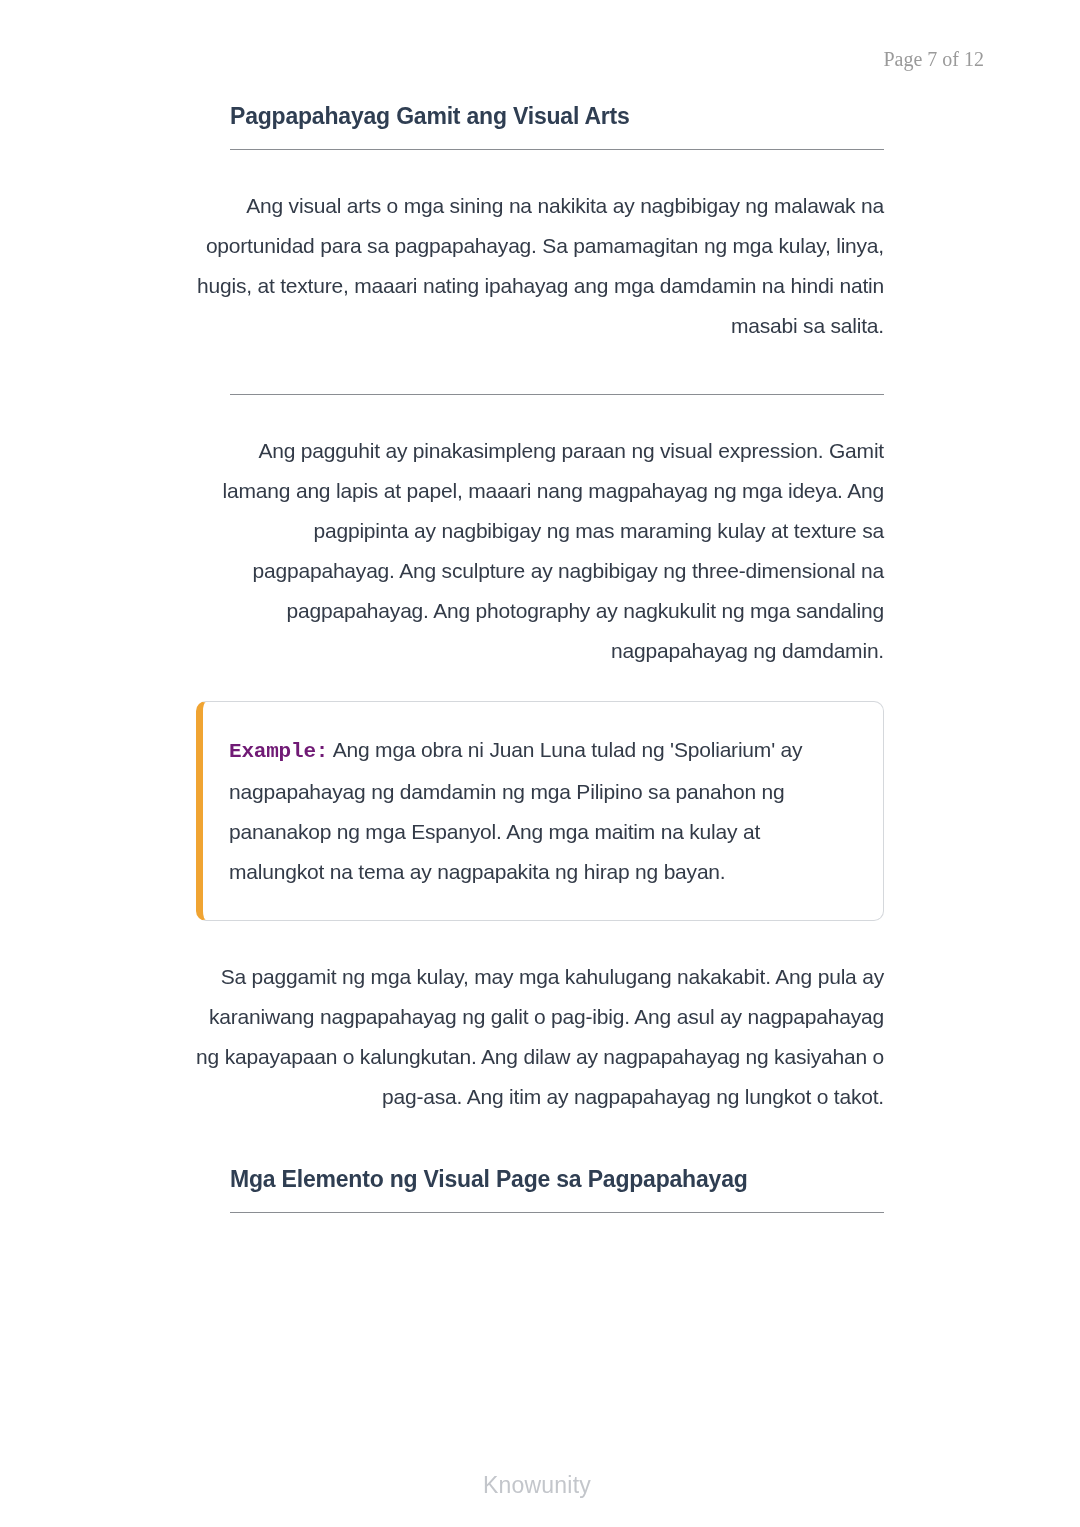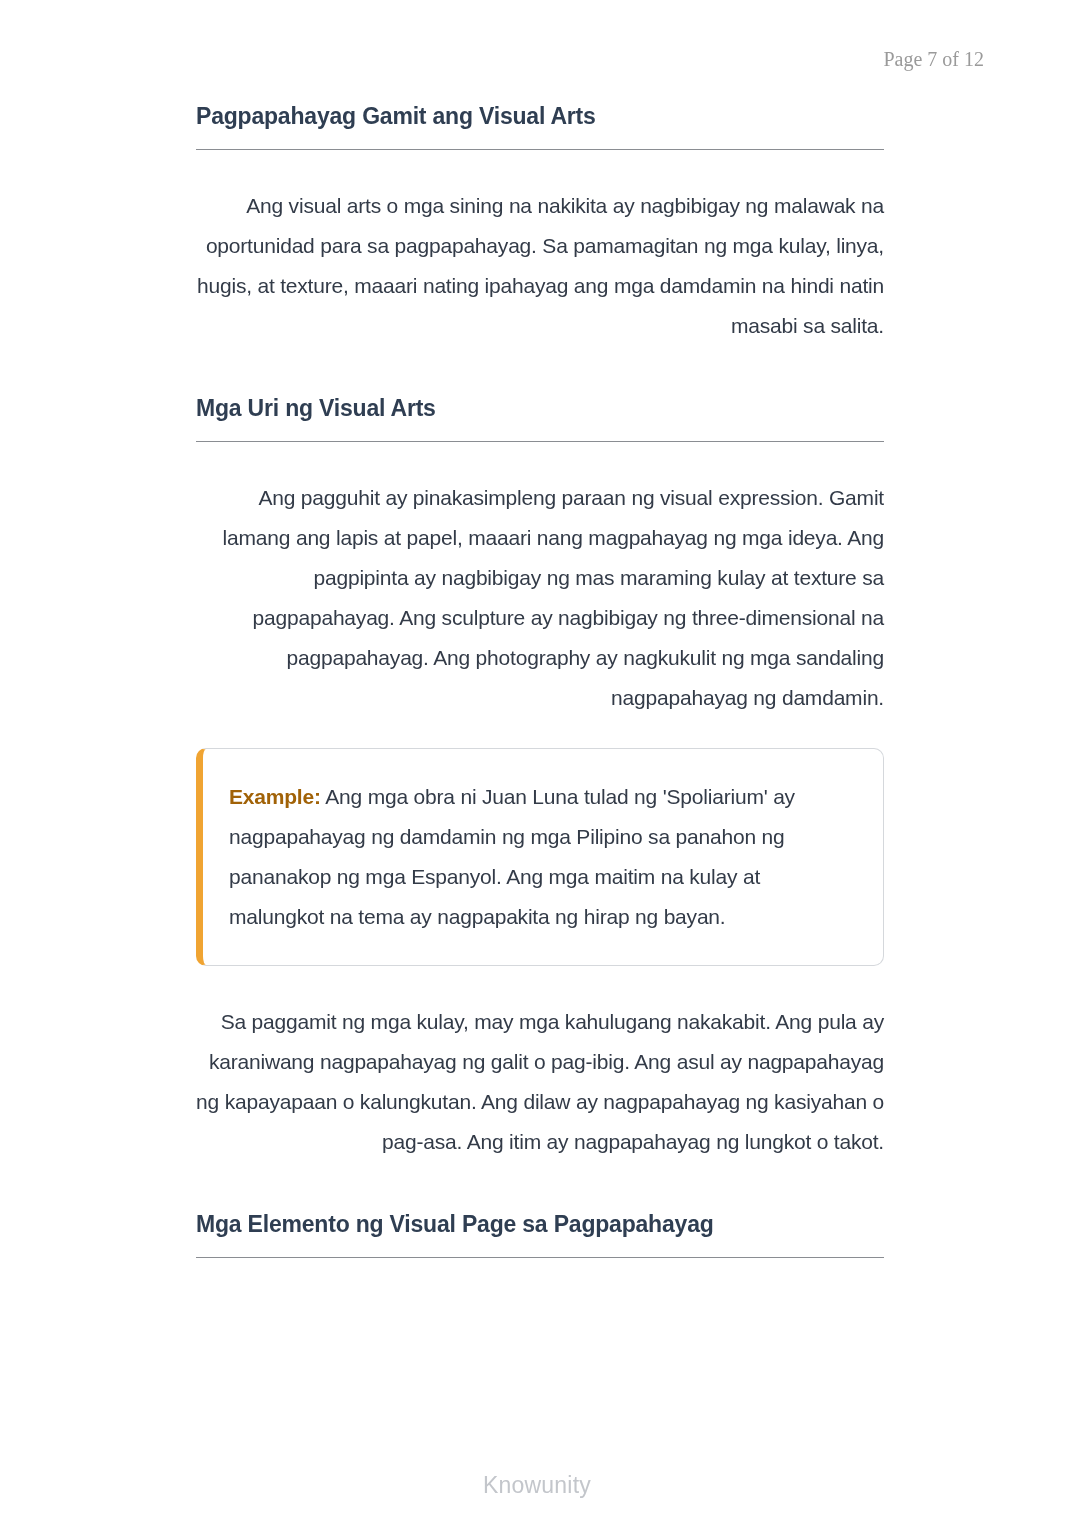--- a/index.html
+++ b/index.html
@@ -22,21 +22,21 @@
   }
 
   .content {
     position: absolute;
     top: 0;
     left: 196px;
     width: 688px;
     padding-top: 102px;
   }
 
-  .heading-block { margin-top: 48px; }
+  .heading-block { margin-top: 48px; margin-left: 34px; }
   .heading-block.first { margin-top: 0; }
 
   .section-heading {
     font-size: 23px;
     font-weight: 700;
     color: #2f3e52;
     letter-spacing: -0.2px;
     line-height: 28px;
   }
 
@@ -66,21 +66,22 @@
 
   .example-text {
     font-size: 21px;
     line-height: 40px;
     color: #333b48;
     letter-spacing: -0.2px;
   }
 
   .example-label {
     font-weight: 700;
-    color: #a16207;
+    color: #701a75;
+    font-family: Liberation Mono, monospace;
   }
 
   .footer-brand {
     position: absolute;
     bottom: 28px;
     left: 0;
     right: 16px;
     text-align: center;
     font-size: 23px;
     color: #c3c6cb;
@@ -96,21 +97,20 @@
 <div class="content">
 
   <div class="heading-block first">
     <h2 class="section-heading">Pagpapahayag Gamit ang Visual Arts</h2>
     <hr class="rule">
   </div>
 
   <p class="para">Ang visual arts o mga sining na nakikita ay nagbibigay ng malawak na oportunidad para sa pagpapahayag. Sa pamamagitan ng mga kulay, linya, hugis, at texture, maaari nating ipahayag ang mga damdamin na hindi natin masabi sa salita.</p>
 
   <div class="heading-block">
-    <h2 class="section-heading">Mga Uri ng Visual Arts</h2>
     <hr class="rule">
   </div>
 
   <p class="para">Ang pagguhit ay pinakasimpleng paraan ng visual expression. Gamit lamang ang lapis at papel, maaari nang magpahayag ng mga ideya. Ang pagpipinta ay nagbibigay ng mas maraming kulay at texture sa pagpapahayag. Ang sculpture ay nagbibigay ng three-dimensional na pagpapahayag. Ang photography ay nagkukulit ng mga sandaling nagpapahayag ng damdamin.</p>
 
   <div class="example-box">
     <p class="example-text"><span class="example-label">Example:</span> <span>Ang mga obra ni Juan Luna tulad ng 'Spoliarium' ay nagpapahayag ng damdamin ng mga Pilipino sa panahon ng pananakop ng mga Espanyol. Ang mga maitim na kulay at malungkot na tema ay nagpapakita ng hirap ng bayan.</span></p>
   </div>
 
   <p class="para">Sa paggamit ng mga kulay, may mga kahulugang nakakabit. Ang pula ay karaniwang nagpapahayag ng galit o pag-ibig. Ang asul ay nagpapahayag ng kapayapaan o kalungkutan. Ang dilaw ay nagpapahayag ng kasiyahan o pag-asa. Ang itim ay nagpapahayag ng lungkot o takot.</p>

